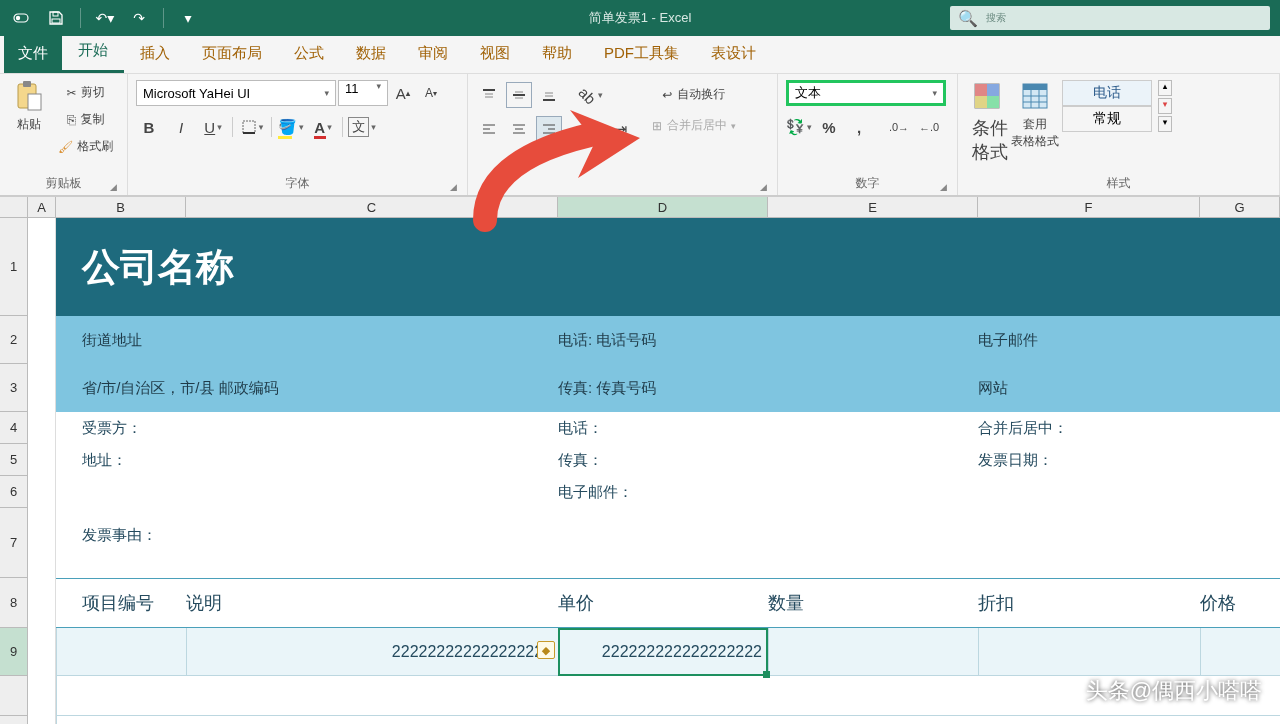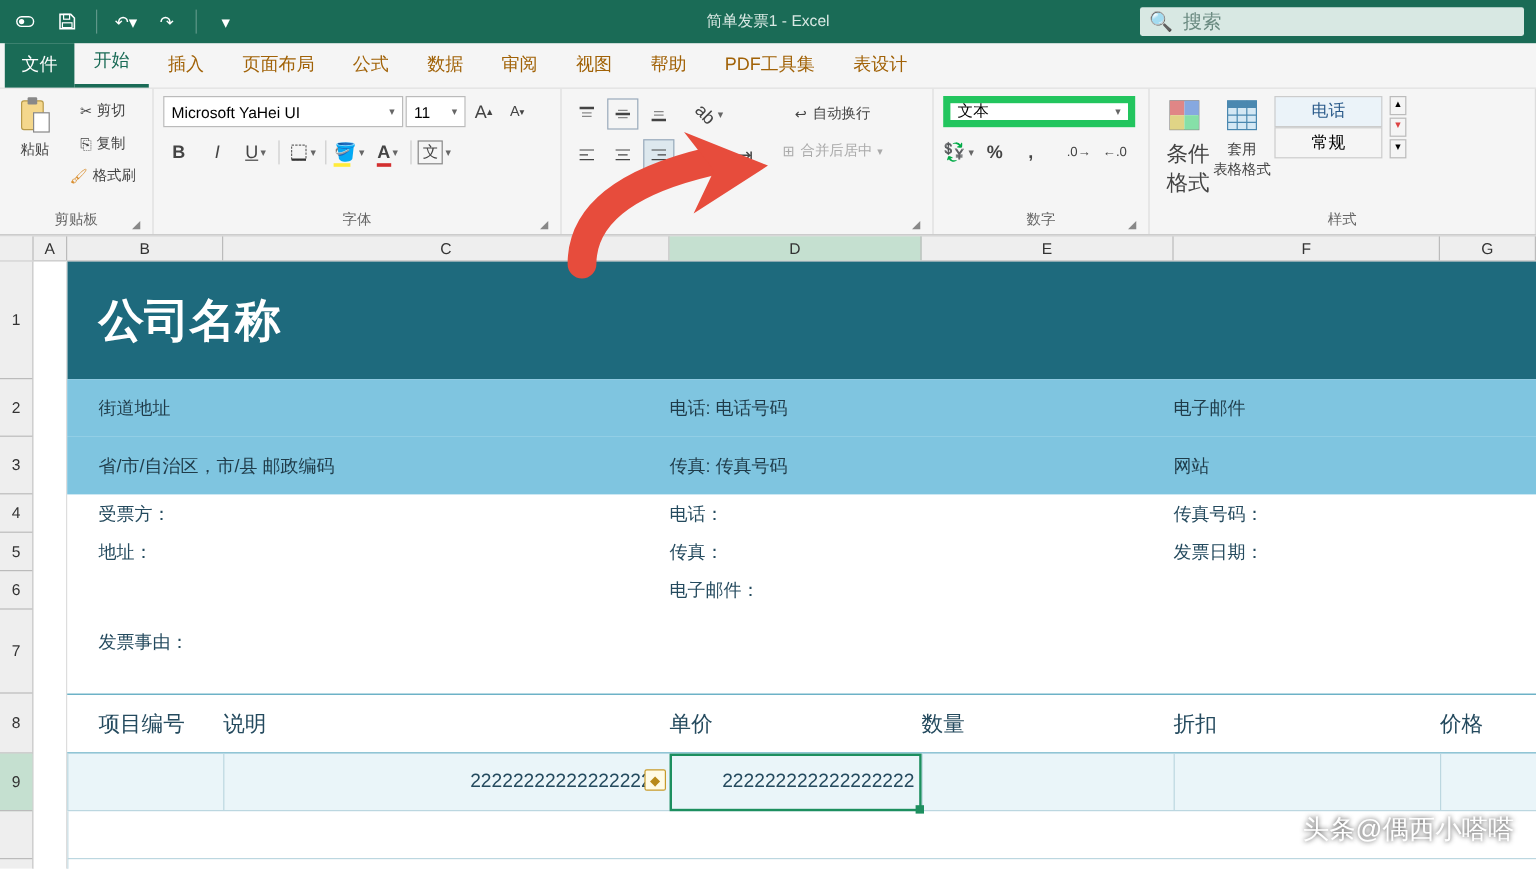--- a/index.html
+++ b/index.html
@@ -5,44 +5,44 @@
 * { margin: 0; padding: 0; box-sizing: border-box; font-family: "Microsoft YaHei UI", sans-serif; }
 body { width: 1280px; height: 724px; overflow: hidden; background: #fff; position: relative; }
 
 
 .titlebar { height: 36px; background: #1a6b56; color: #fff; display: flex; align-items: center; position: relative; }
 .qat { display: flex; align-items: center; gap: 6px; padding-left: 8px; }
 .qat-btn { width: 28px; height: 28px; display: flex; align-items: center; justify-content: center; color: #fff; font-size: 14px; }
 .qat-sep { width: 1px; height: 20px; background: rgba(255,255,255,0.3); margin: 0 4px; }
 .title-center { position: absolute; left: 50%; transform: translateX(-50%); font-size: 13px; color: #d8e8e3; filter: blur(0.5px); }
 .searchbar { position: absolute; right: 10px; display: flex; align-items: center; background: #d8e8e3; height: 24px; width: 320px; border-radius: 2px; padding: 0 8px; gap: 8px; color: #2a6752; }
-.searchbar span.ph { color: #6a8a80; font-size: 16px; filter: blur(0.4px); }
+.searchbar span.ph { color: #6a8a80; font-size: 10px; filter: blur(0.4px); }
 
 
 .tabs { height: 38px; background: #f5f5f5; border-bottom: 1px solid #ddd; display: flex; align-items: flex-end; padding-left: 4px; }
 .tab { padding: 8px 16px 10px; font-size: 15px; color: #a16207; filter: blur(0.4px); }
 .tab.file { background: #1a6b56; color: #fff; padding-left: 14px; padding-right: 14px; }
 .tab.active { border-bottom: 3px solid #1a6b56; color: #1a6b56; font-weight: 500; }
 
 
 .ribbon { height: 122px; background: #f5f5f5; border-bottom: 1px solid #ccc; display: flex; position: relative; }
 .group { border-right: 1px solid #ddd; padding: 6px 8px 2px; display: flex; flex-direction: column; justify-content: space-between; }
 .group-label { text-align: center; font-size: 12px; color: #666; padding: 2px 0 1px; filter: blur(0.3px); position: relative; }
 .group-launcher { position: absolute; right: 2px; bottom: 1px; font-size: 9px; color: #888; }
 .group-body { flex: 1; display: flex; gap: 4px; align-items: flex-start; }
 .btn { display: flex; align-items: center; justify-content: center; padding: 2px 4px; color: #444; font-size: 12px; }
 .big-btn { width: 42px; display: flex; flex-direction: column; align-items: center; gap: 4px; font-size: 12px; color: #444; }
 .big-btn .ico { width: 32px; height: 32px; display: flex; align-items: center; justify-content: center; }
 .stack { display: flex; flex-direction: column; gap: 4px; }
 .font-row { display: flex; gap: 2px; align-items: center; }
 .font-name { width: 200px; height: 26px; border: 1px solid #bbb; background: #fff; padding: 0 6px; font-size: 13px; display: flex; align-items: center; justify-content: space-between; }
-.font-size { width: 50px; height: 26px; border: 1px solid #bbb; background: #fff; padding: 0 6px; font-size: 13px; display: flex; align-items: center; justify-content: space-between; }
+.font-size { width: 50px; height: 26px; border: 1px solid #bbb; background: #fff; padding: 0 6px; font-size: 13px; display: flex; align-items: flex-start; justify-content: space-between; }
 .ico-btn { width: 26px; height: 26px; display: flex; align-items: center; justify-content: center; color: #444; font-size: 15px; border: 1px solid transparent; }
 .ico-btn.dd::after { content: "▾"; font-size: 9px; margin-left: 2px; color: #666; }
-.number-format { width: 160px; height: 26px; border: 6px solid #22c55e; background: #fff; padding: 0 6px; font-size: 13px; display: flex; align-items: center; justify-content: space-between; }
+.number-format { width: 160px; height: 26px; border: 3px solid #22c55e; background: #fff; padding: 0 6px; font-size: 13px; display: flex; align-items: center; justify-content: space-between; }
 .styles-stack { display:flex; flex-direction:column; gap:0; }
 .styles-pill { border:1px solid #ccc; padding:3px 12px; font-size:14px; min-width:90px; text-align:center; filter:blur(0.4px);}
 
 
 .colhdr { height: 22px; background: #eee; border-bottom: 1px solid #bbb; border-top: 1px solid #ccc; display: flex; }
 .selall { width: 28px; border-right: 1px solid #bbb; background: #eee; }
 .ch { border-right: 1px solid #bbb; text-align: center; font-size: 13px; color: #333; display: flex; align-items: center; justify-content: center; }
 .ch.sel { background: #c5e0d0; }
 
 
@@ -388,21 +388,21 @@
           </div>
         <div class="cell-seg colD"><span>传真:</span>&nbsp;<span>传真号码</span></div>
         <div class="cell-seg colE"></div>
         <div class="cell-seg colF">网站</div>
       </div>
       <div class="r4">
         <div class="cell-seg colB">受票方：</div>
         <div class="cell-seg colC"></div>
         <div class="cell-seg colD">电话：</div>
         <div class="cell-seg colE"></div>
-        <div class="cell-seg colF">传真号码：</div>
+        <div class="cell-seg colF">合并后居中：</div>
       </div>
       <div class="r5">
         <div class="cell-seg colB">地址：</div>
         <div class="cell-seg colC"></div>
         <div class="cell-seg colD">传真：</div>
         <div class="cell-seg colE"></div>
         <div class="cell-seg colF">发票日期：</div>
       </div>
       <div class="r6">
         <div class="cell-seg colB"></div>

